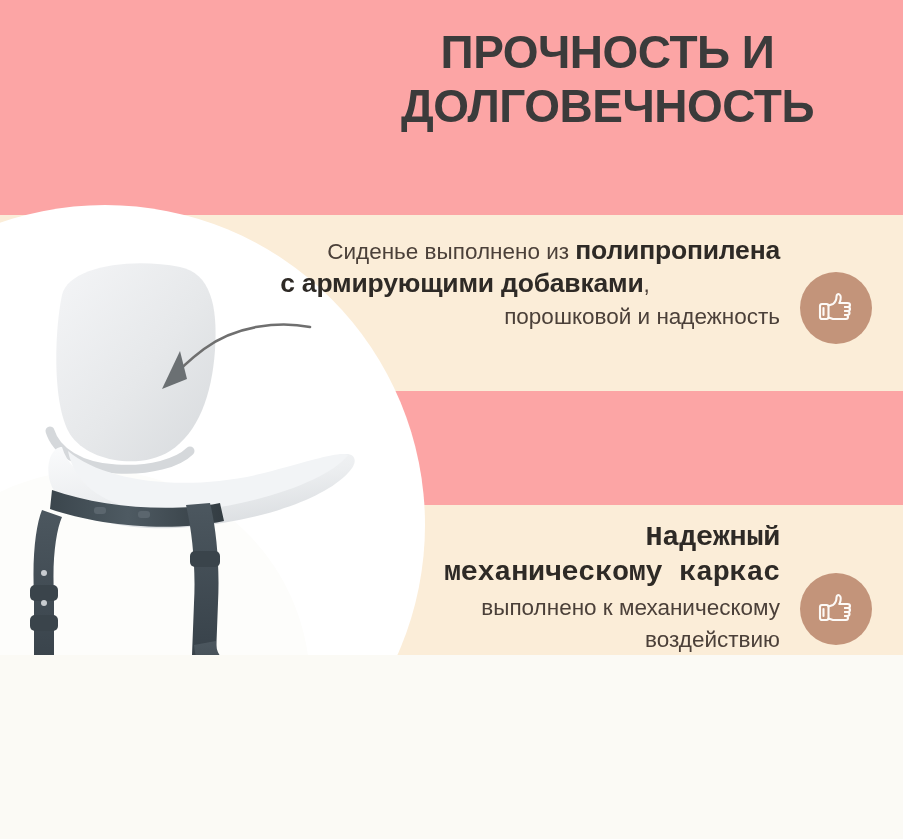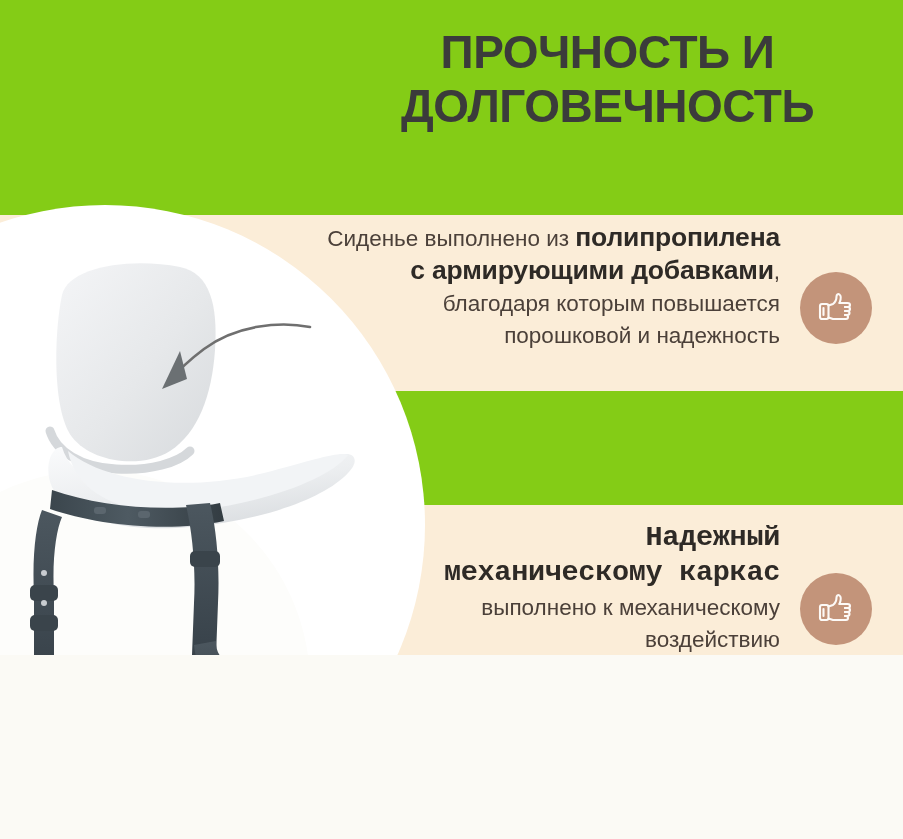--- a/index.html
+++ b/index.html
@@ -11,21 +11,21 @@
     height: 839px;
     font-family: "Liberation Sans", sans-serif;
     background: #fbfaf5;
     overflow: hidden;
   }
 
   #page {
     position: relative;
     width: 903px;
     height: 655px;
-    background: #84cc16;
+    background: #fca5a5;
     overflow: hidden;
   }
 
   
   .band {
     position: absolute;
     left: 0;
     background: #fbedd8;
   }
   #band-one {
@@ -110,25 +110,25 @@
   .feature .tail {
     font-size: 22.5px;
     line-height: 1.35;
     color: #4b4039;
     display: block;
     margin-top: 2px;
   }
 
   #feature-one {
     left: 150px;
-    top: 222px;
+    top: 235px;
     width: 630px;
   }
   #feature-one .row1 { display: block; }
-  #feature-one .row2 { display: block; margin-top: 1px;}
+  #feature-one .row2 { display: block; margin-top: 1px; text-align: center;}
 
   #feature-two {
     left: 300px;
     top: 520px;
     width: 480px;
   }
   #feature-two .hl {
     display: block;
     font-weight: bold;
     font-size: 28.5px;
@@ -247,21 +247,20 @@
   </div>
 
   <div id="headline">
     <span class="line">ПРОЧНОСТЬ И</span>
     <span class="line">ДОЛГОВЕЧНОСТЬ</span>
   </div>
 
   <div class="feature" id="feature-one">
     <span class="row1"><span class="lead">Сиденье выполнено из </span><span class="strong">полипропилена</span></span>
     <span class="row2"><span class="strong">с армирующими добавками</span><span class="lead">,</span></span>
-    <span class="tail">благодаря которым повышается</span>
     <span class="tail">порошковой и надежность</span>
   </div>
 
   <div class="feature" id="feature-two">
     <span class="hl">Надежный</span>
     <span class="hl">механическому каркас</span>
     <span class="tail">выполнено к механическому</span>
     <span class="tail">воздействию</span>
   </div>
 

